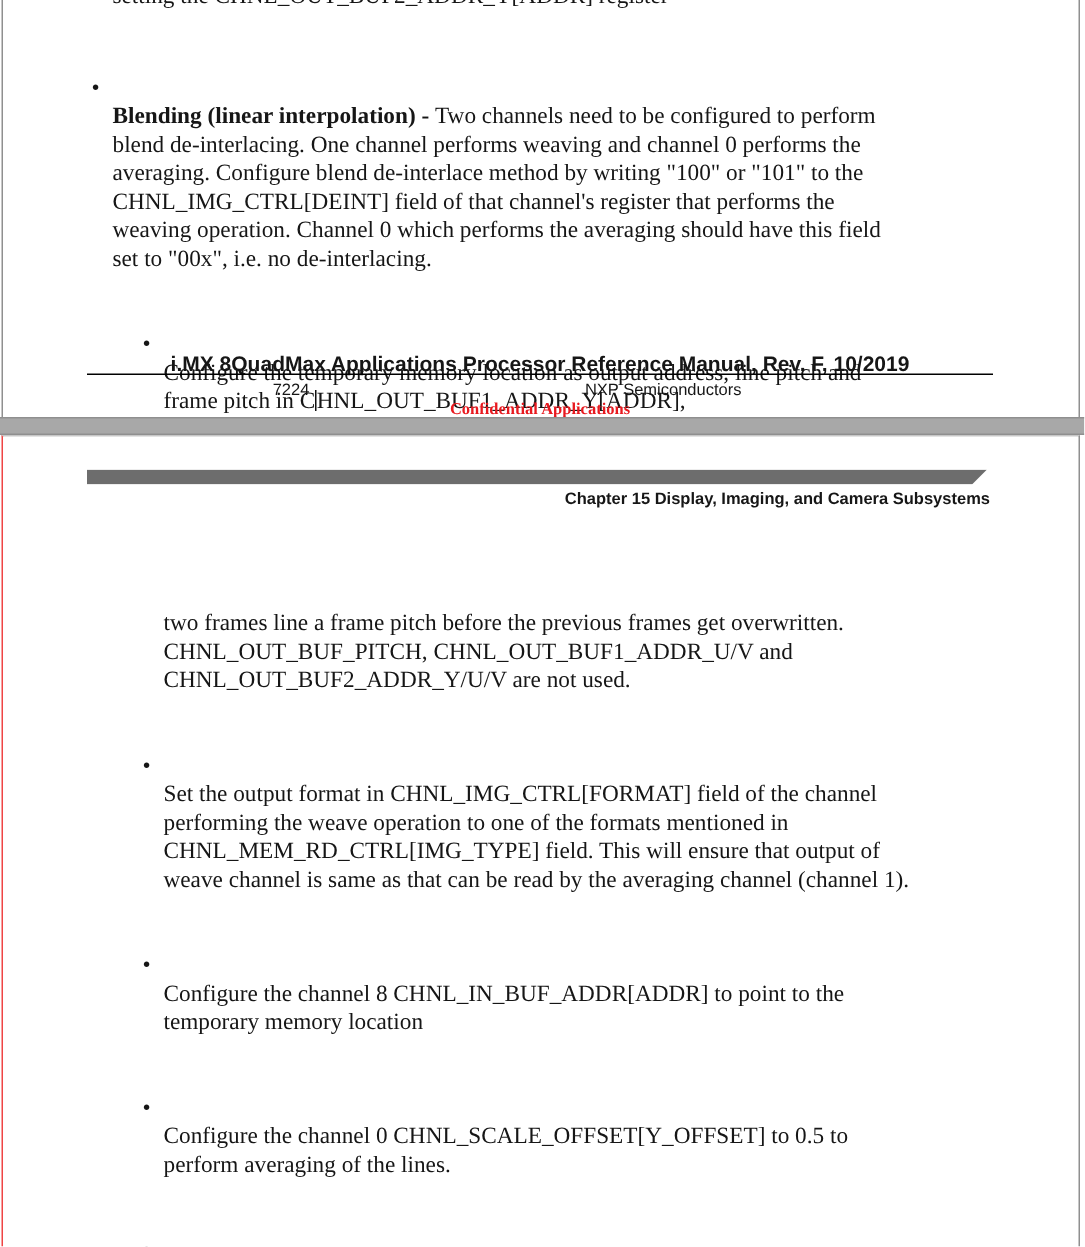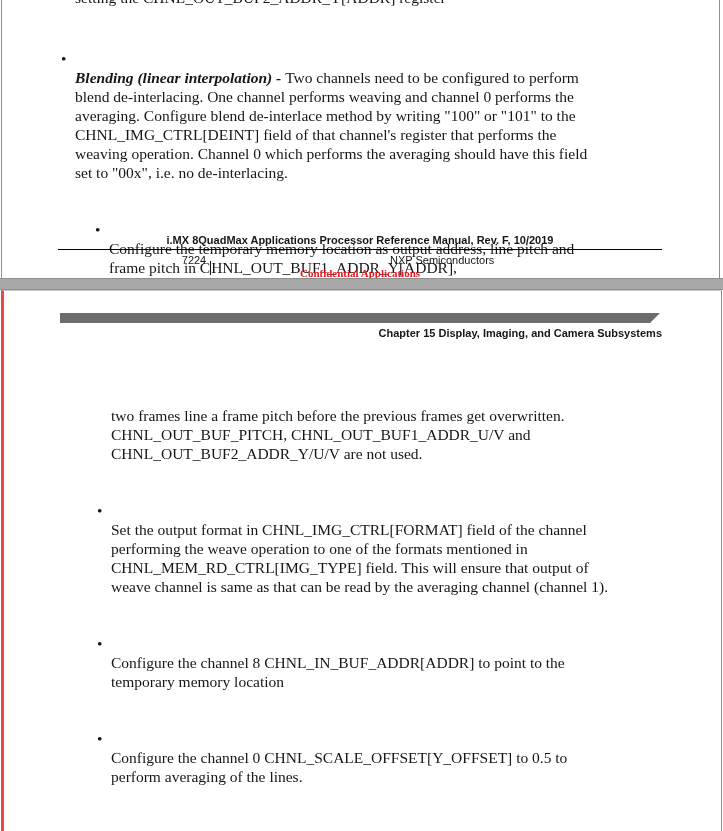--- a/index.html
+++ b/index.html
@@ -3,40 +3,40 @@
 <meta charset="utf-8">
 <style>
   html,body{margin:0;padding:0;background:#ffffff;}
   .viewport{
     position:relative;width:723px;height:831px;overflow:hidden;
     background:#ffffff;font-family:"Liberation Serif", serif;color:#161616;
   }
   
   .page{position:absolute;left:1px;width:717px;background:#ffffff;}
   .page1{top:0;height:278px;border-left:1px solid #8f8f8f;border-right:1px solid #8f8f8f;}
-  .page2{top:290px;height:541px;border-left:3px solid #ef4444;border-right:1px solid #8f8f8f;border-top:1px solid #c7c7c7;}
+  .page2{top:290px;height:541px;border-left:1px solid #ef4444;border-right:1px solid #8f8f8f;border-top:1px solid #c7c7c7;}
   .page-gap{position:absolute;left:0;top:278px;width:723px;height:12px;background:#a8a8a8;border-top:1px solid #8f8f8f;border-bottom:1px solid #8f8f8f;box-sizing:border-box;}
   
   .bodytext{font-size:15.5px;line-height:19px;white-space:pre-line;}
   .flow{position:absolute;}
   .item{position:relative;}
   .lvl2{padding-left:34px;}
   .lvl1{padding-left:0;}
   .bullet{position:absolute;top:0;font-size:15.5px;line-height:19px;}
   .lvl1 > .bullet{left:-14px;}
   .lvl2 > .bullet{left:20px;}
-  .lead{font-weight:bold;font-style:italic;}
+  .lead{font-weight:bold;}
   
   .clipped-line{position:absolute;top:0;left:73px;width:600px;height:8px;overflow:hidden;}
   .clipped-line span{display:block;margin-top:-12px;font-size:15.5px;line-height:19px;}
   
   .caret{display:inline-block;width:0;height:14px;border-left:1px solid #101010;margin-bottom:-2px;}
   
   .sans{font-family:"Liberation Sans", sans-serif;}
-  .footer-title{position:absolute;top:234px;left:56px;width:604px;text-align:center;font-size:11px;font-weight:bold;}
+  .footer-title{position:absolute;top:234px;left:56px;width:604px;text-align:center;font-size:14px;font-weight:bold;}
   .footer-rule{position:absolute;top:249px;left:56px;width:604px;height:1px;background:#000;}
   .footer-row{position:absolute;top:254px;left:56px;width:604px;display:grid;grid-template-columns:1fr auto 1fr;font-size:11px;}
   .footer-page{text-align:center;}
   .footer-status{text-align:center;font-weight:bold;color:#e8191f;margin-top:45px;}
   .footer-pub{}
   .footer-class{position:absolute;top:267px;left:56px;width:604px;text-align:center;font-size:11px;font-weight:bold;color:#e8191f;}
   
   .chapter-bar{position:absolute;top:22px;left:56px;width:600px;height:10px;background:#6d6d6d;
     clip-path:polygon(0 0,100% 0,calc(100% - 10px) 100%,0 100%);}
   .chapter-title{position:absolute;top:36px;left:56px;width:602px;text-align:right;font-size:11px;font-weight:bold;}

